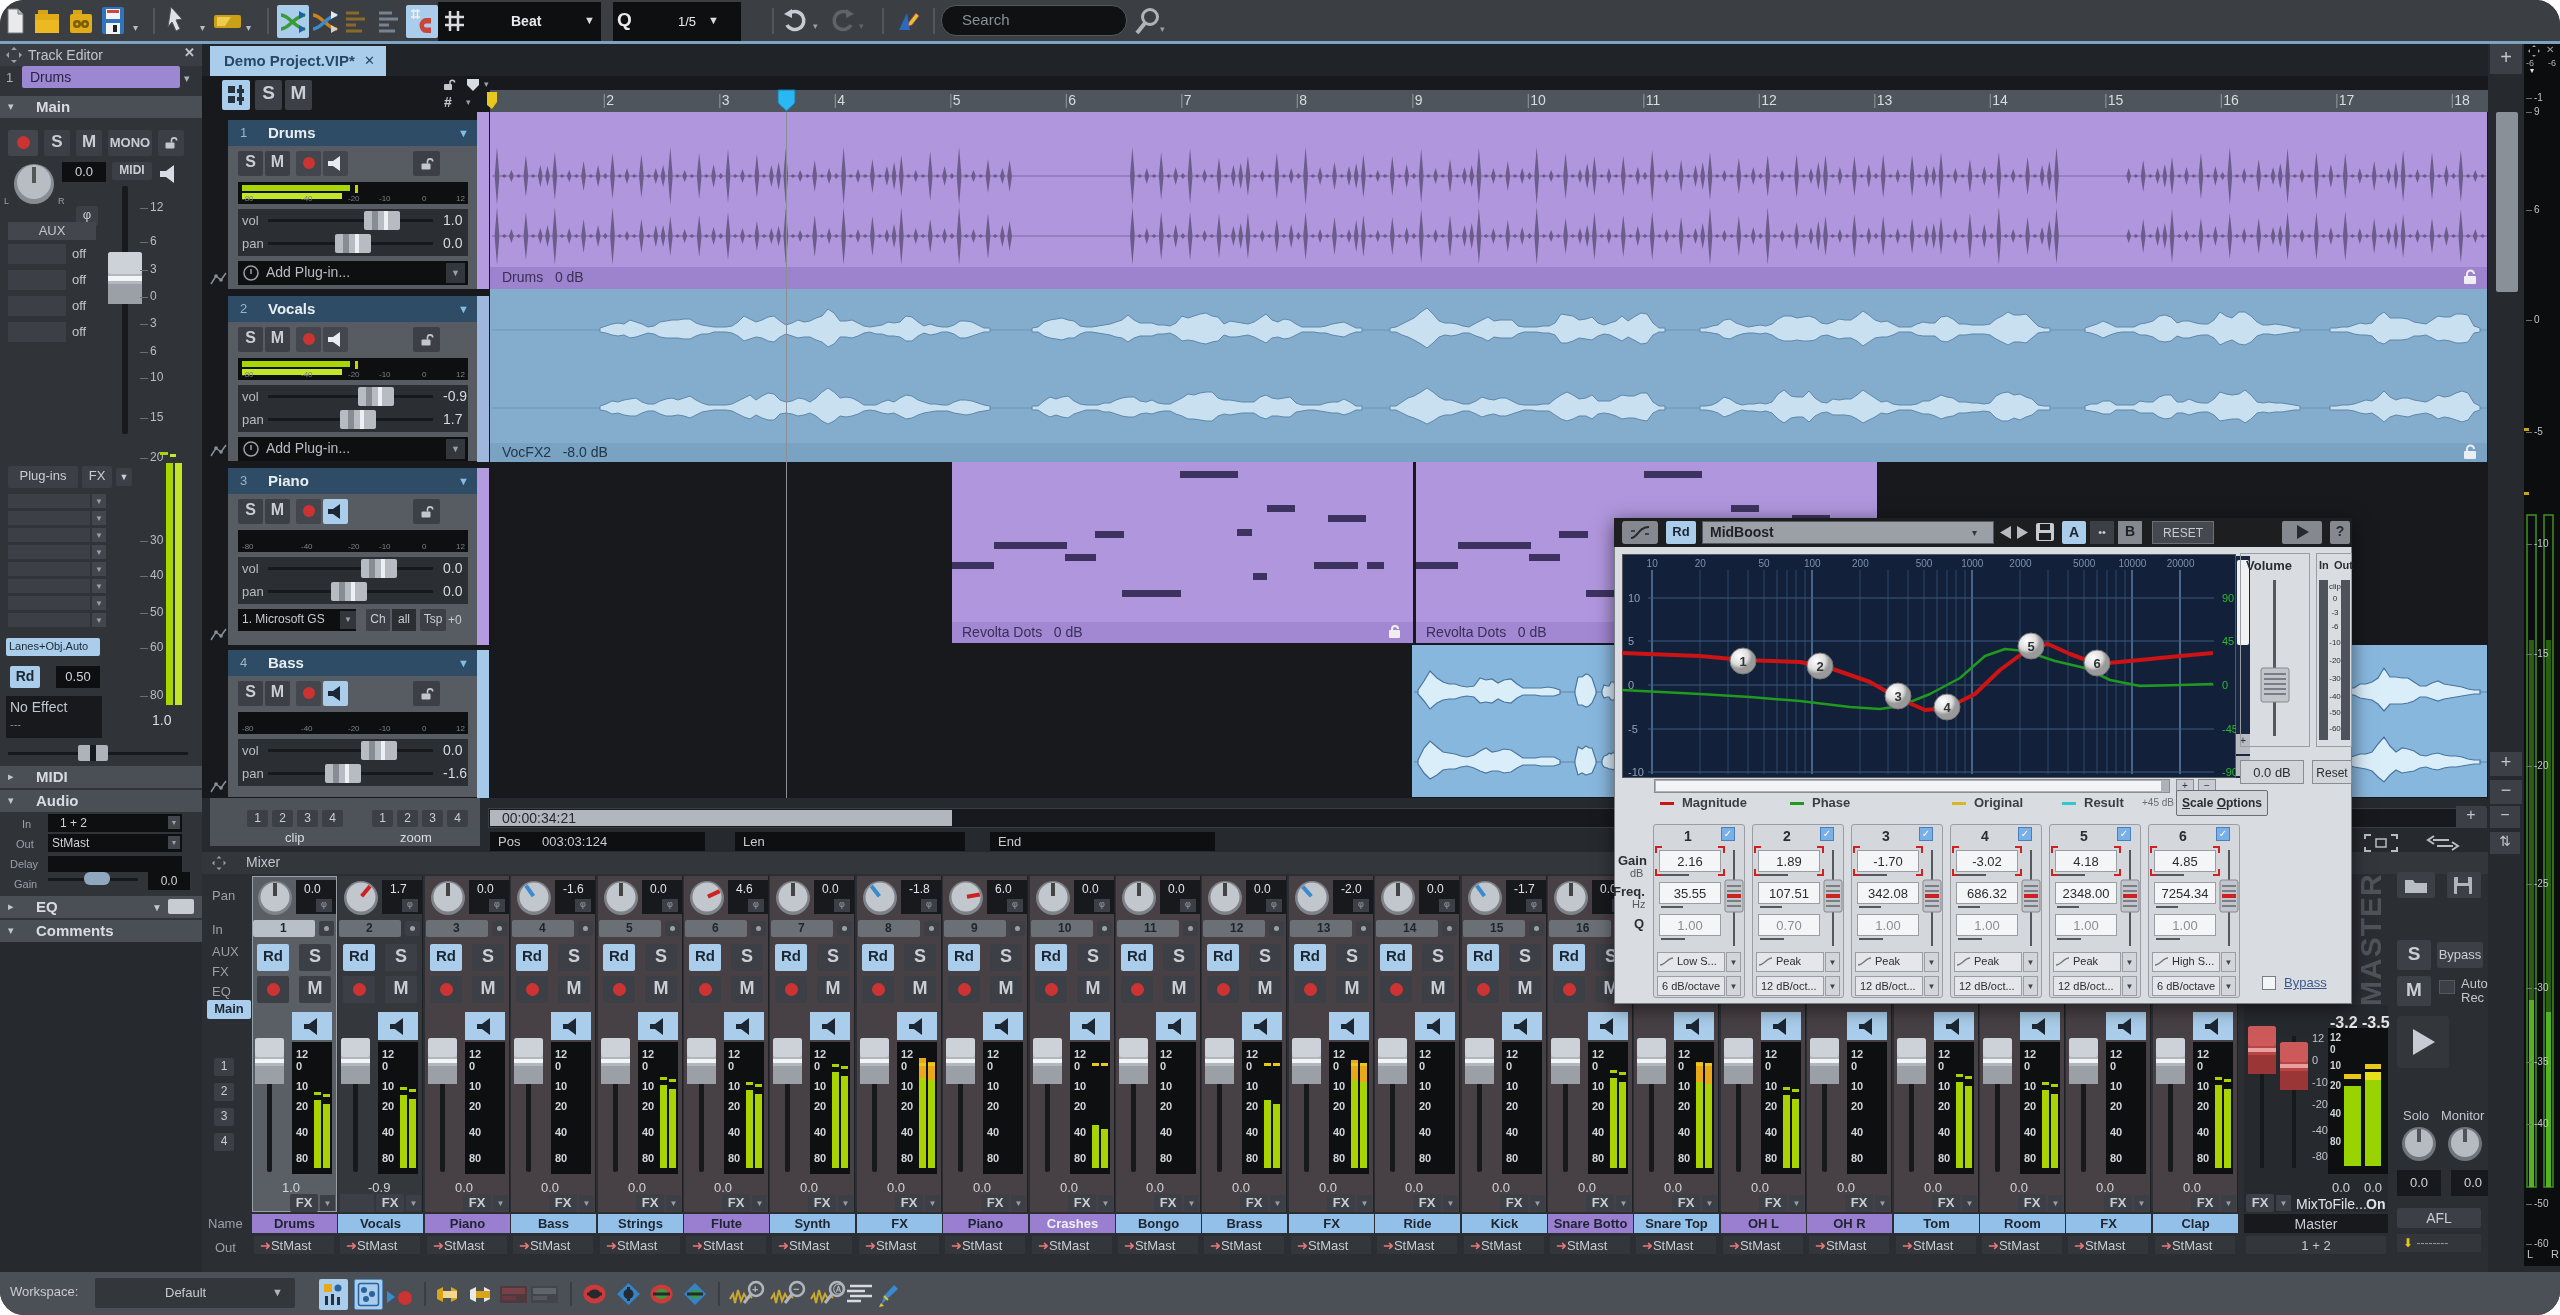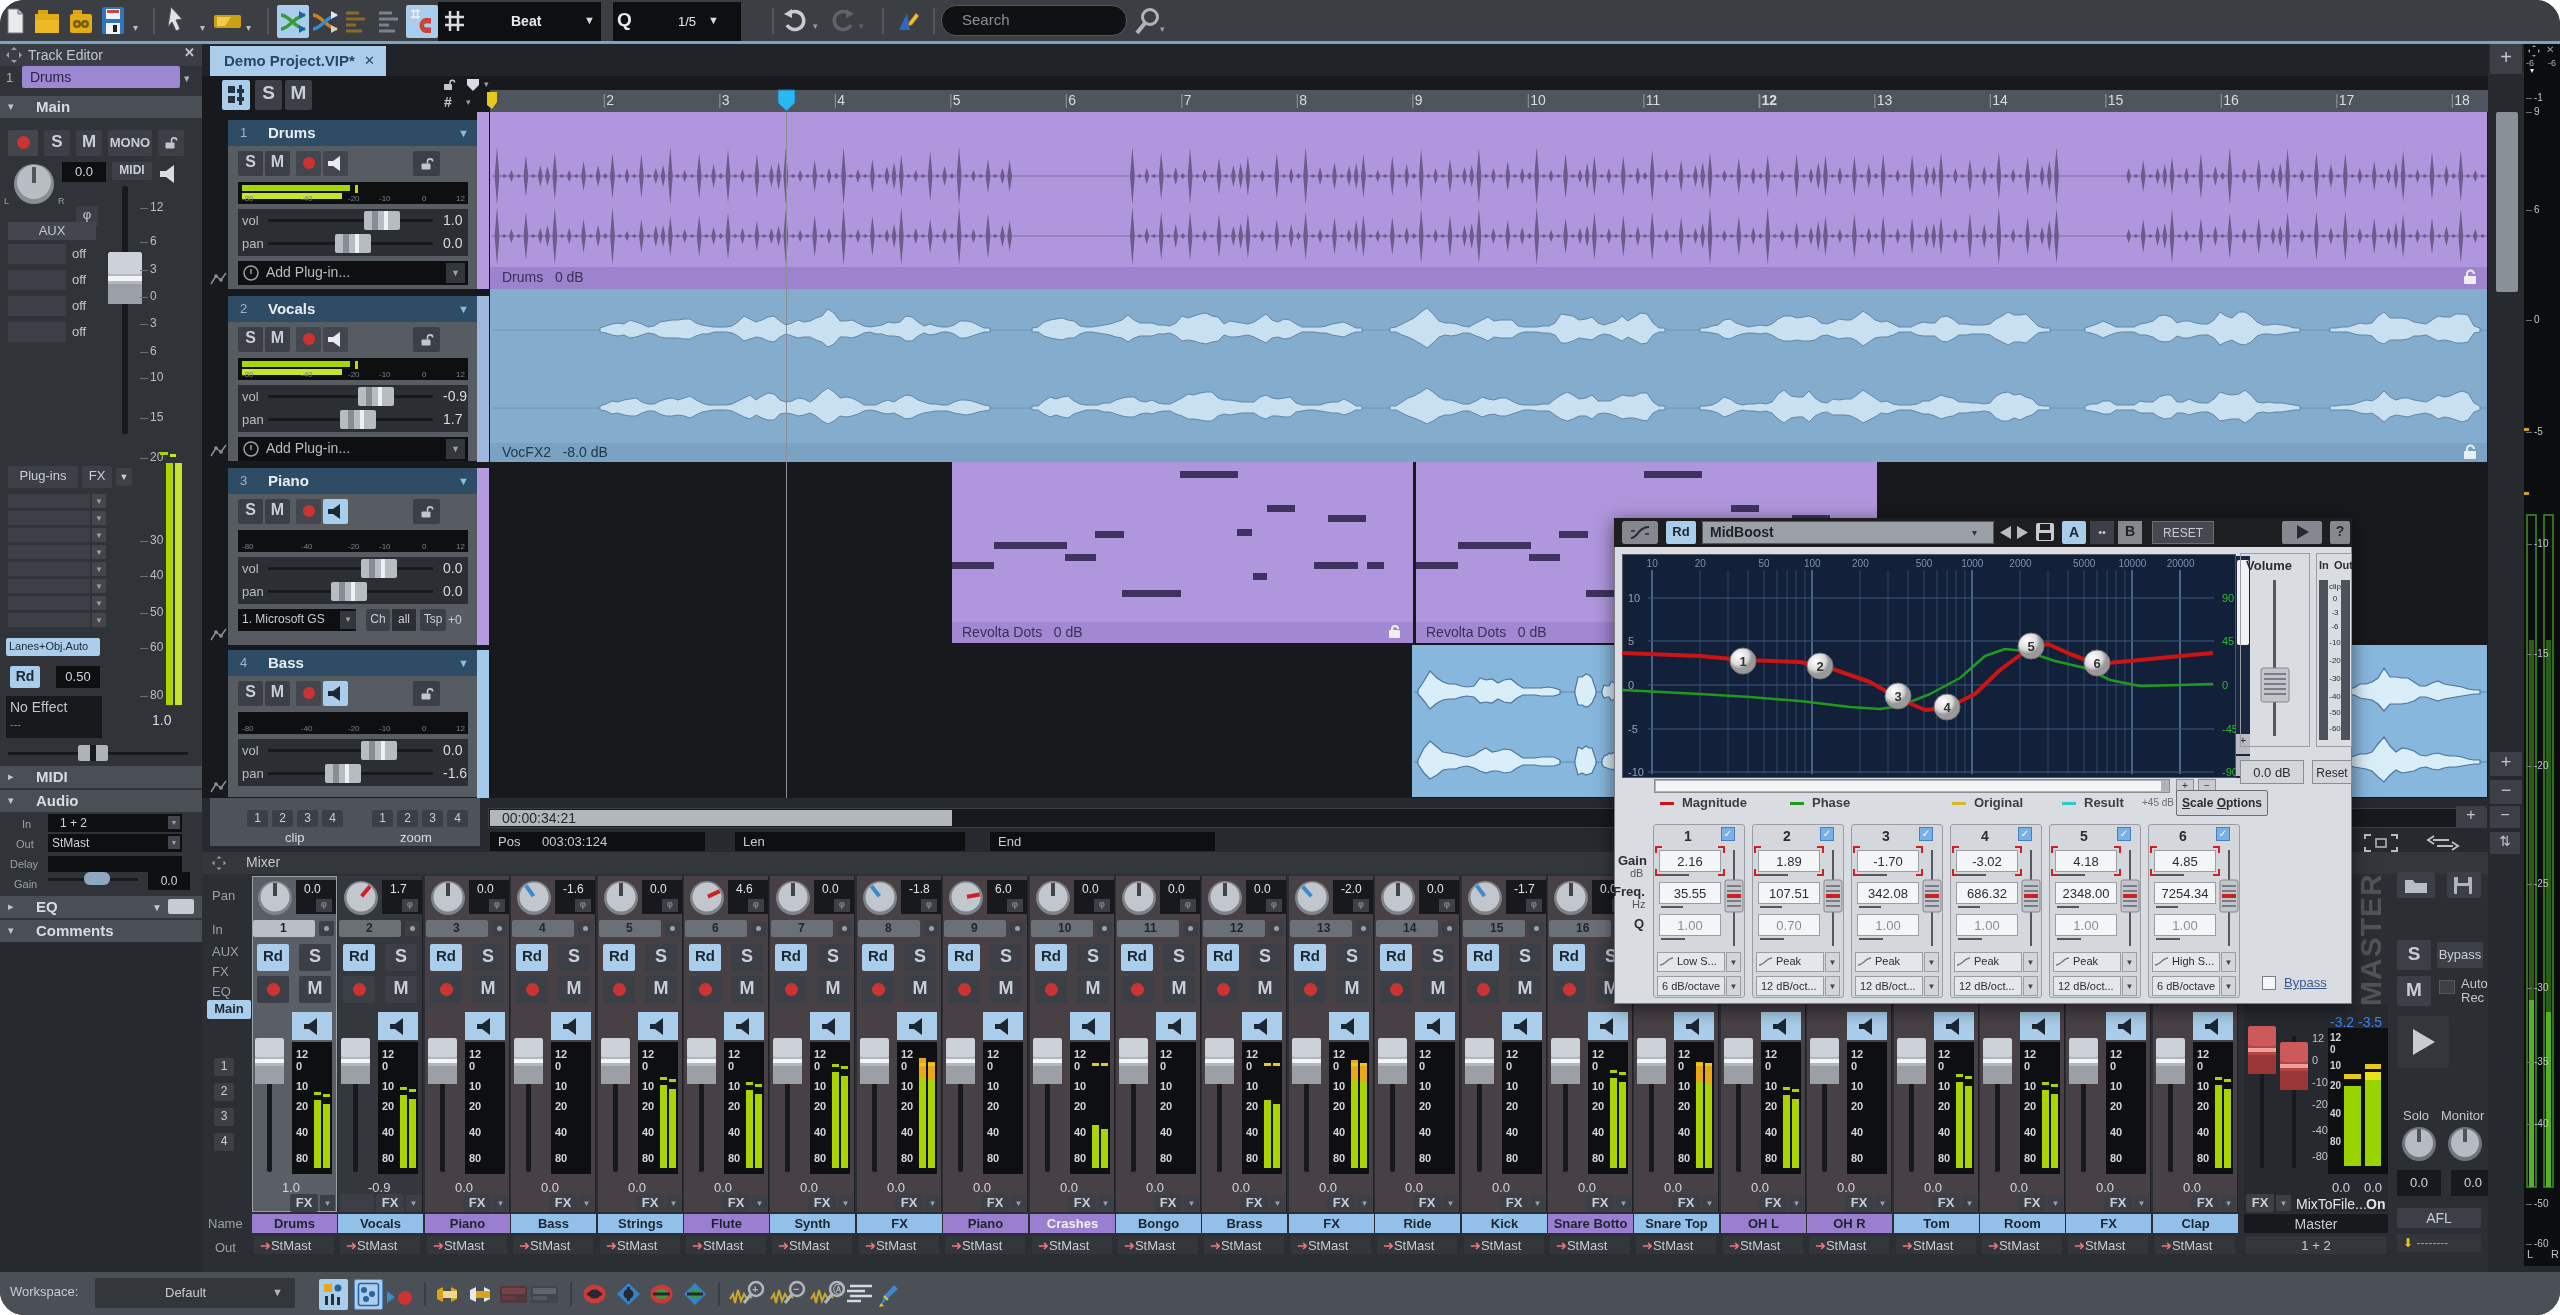--- a/index.html
+++ b/index.html
@@ -333,21 +333,21 @@
     <div class="t" style="left:602.5px;top:92px;font-size:14px;color:#d8dce0;font-weight:normal;"><span style="color:#8a9098">|</span>2</div>
     <div class="t" style="left:718.0px;top:92px;font-size:14px;color:#d8dce0;font-weight:normal;"><span style="color:#8a9098">|</span>3</div>
     <div class="t" style="left:833.5px;top:92px;font-size:14px;color:#d8dce0;font-weight:normal;"><span style="color:#8a9098">|</span>4</div>
     <div class="t" style="left:949.0px;top:92px;font-size:14px;color:#d8dce0;font-weight:normal;"><span style="color:#8a9098">|</span>5</div>
     <div class="t" style="left:1064.5px;top:92px;font-size:14px;color:#d8dce0;font-weight:normal;"><span style="color:#8a9098">|</span>6</div>
     <div class="t" style="left:1180.0px;top:92px;font-size:14px;color:#d8dce0;font-weight:normal;"><span style="color:#8a9098">|</span>7</div>
     <div class="t" style="left:1295.5px;top:92px;font-size:14px;color:#d8dce0;font-weight:normal;"><span style="color:#8a9098">|</span>8</div>
     <div class="t" style="left:1411.0px;top:92px;font-size:14px;color:#d8dce0;font-weight:normal;"><span style="color:#8a9098">|</span>9</div>
     <div class="t" style="left:1526.5px;top:92px;font-size:14px;color:#d8dce0;font-weight:normal;"><span style="color:#8a9098">|</span>10</div>
     <div class="t" style="left:1642.0px;top:92px;font-size:14px;color:#d8dce0;font-weight:normal;"><span style="color:#8a9098">|</span>11</div>
-    <div class="t" style="left:1757.5px;top:92px;font-size:14px;color:#d8dce0;font-weight:bold;"><span style="color:#8a9098">|</span>12</div>
+    <div class="t" style="left:1757.5px;top:92px;font-size:14px;color:#d8dce0;font-weight:normal;"><span style="color:#8a9098">|</span>12</div>
     <div class="t" style="left:1873.0px;top:92px;font-size:14px;color:#d8dce0;font-weight:normal;"><span style="color:#8a9098">|</span>13</div>
     <div class="t" style="left:1988.5px;top:92px;font-size:14px;color:#d8dce0;font-weight:normal;"><span style="color:#8a9098">|</span>14</div>
     <div class="t" style="left:2104.0px;top:92px;font-size:14px;color:#d8dce0;font-weight:normal;"><span style="color:#8a9098">|</span>15</div>
     <div class="t" style="left:2219.5px;top:92px;font-size:14px;color:#d8dce0;font-weight:normal;"><span style="color:#8a9098">|</span>16</div>
     <div class="t" style="left:2335.0px;top:92px;font-size:14px;color:#d8dce0;font-weight:normal;"><span style="color:#8a9098">|</span>17</div>
     <div class="t" style="left:2450.5px;top:92px;font-size:14px;color:#d8dce0;font-weight:normal;"><span style="color:#8a9098">|</span>18</div>
     <svg style="left:487px;top:92px" width="12" height="17">
       <path d="M0 0 h10 v10 l-5 7 -5 -4 z" fill="#e8c81e"></path>
     </svg>
     <div class="abs" style="left:490px;top:112px;width:1997px;height:177px;background:#b096dd;"></div>
@@ -2201,21 +2201,21 @@
       <rect width="28" height="20" rx="3" fill="#cc5a5a"></rect>
       <rect y="22" width="28" height="4" fill="#e8a0a0"></rect>
       <rect y="29" width="28" height="19" fill="#9a3636"></rect>
     </svg>
     <div class="t" style="left:2312px;top:1032px;font-size:11px;color:#c0c4ca;font-weight:normal;">12</div>
     <div class="t" style="left:2312px;top:1054px;font-size:11px;color:#c0c4ca;font-weight:normal;">0</div>
     <div class="t" style="left:2312px;top:1076px;font-size:11px;color:#c0c4ca;font-weight:normal;">-10</div>
     <div class="t" style="left:2312px;top:1098px;font-size:11px;color:#c0c4ca;font-weight:normal;">-20</div>
     <div class="t" style="left:2312px;top:1124px;font-size:11px;color:#c0c4ca;font-weight:normal;">-40</div>
     <div class="t" style="left:2312px;top:1150px;font-size:11px;color:#c0c4ca;font-weight:normal;">-80</div>
-    <div class="t" style="left:2330px;top:1014px;font-size:14px;color:#3b82f6;font-weight:normal;">-3.2 -3.5</div>
+    <div class="t" style="left:2330px;top:1014px;font-size:16px;color:#e5e5e5;font-weight:bold;">-3.2 -3.5</div>
     <div class="abs" style="left:2328px;top:1028px;width:60px;height:146px;background:#0e0f11;"></div>
     <div class="t" style="left:2330px;top:1032px;font-size:10px;color:#d0d4da;font-weight:bold;">12</div>
     <div class="t" style="left:2330px;top:1044px;font-size:10px;color:#d0d4da;font-weight:bold;">0</div>
     <div class="t" style="left:2330px;top:1060px;font-size:10px;color:#d0d4da;font-weight:bold;">10</div>
     <div class="t" style="left:2330px;top:1080px;font-size:10px;color:#d0d4da;font-weight:bold;">20</div>
     <div class="t" style="left:2330px;top:1108px;font-size:10px;color:#d0d4da;font-weight:bold;">40</div>
     <div class="t" style="left:2330px;top:1136px;font-size:10px;color:#d0d4da;font-weight:bold;">80</div>
     <div class="abs" style="left:2344px;top:1086px;width:17px;height:80px;background:#9ad400;"></div>
     <div class="abs" style="left:2365px;top:1080px;width:16px;height:86px;background:#9ad400;"></div>
     <div class="abs" style="left:2344px;top:1074px;width:17px;height:5px;background:#e8c818;"></div>

